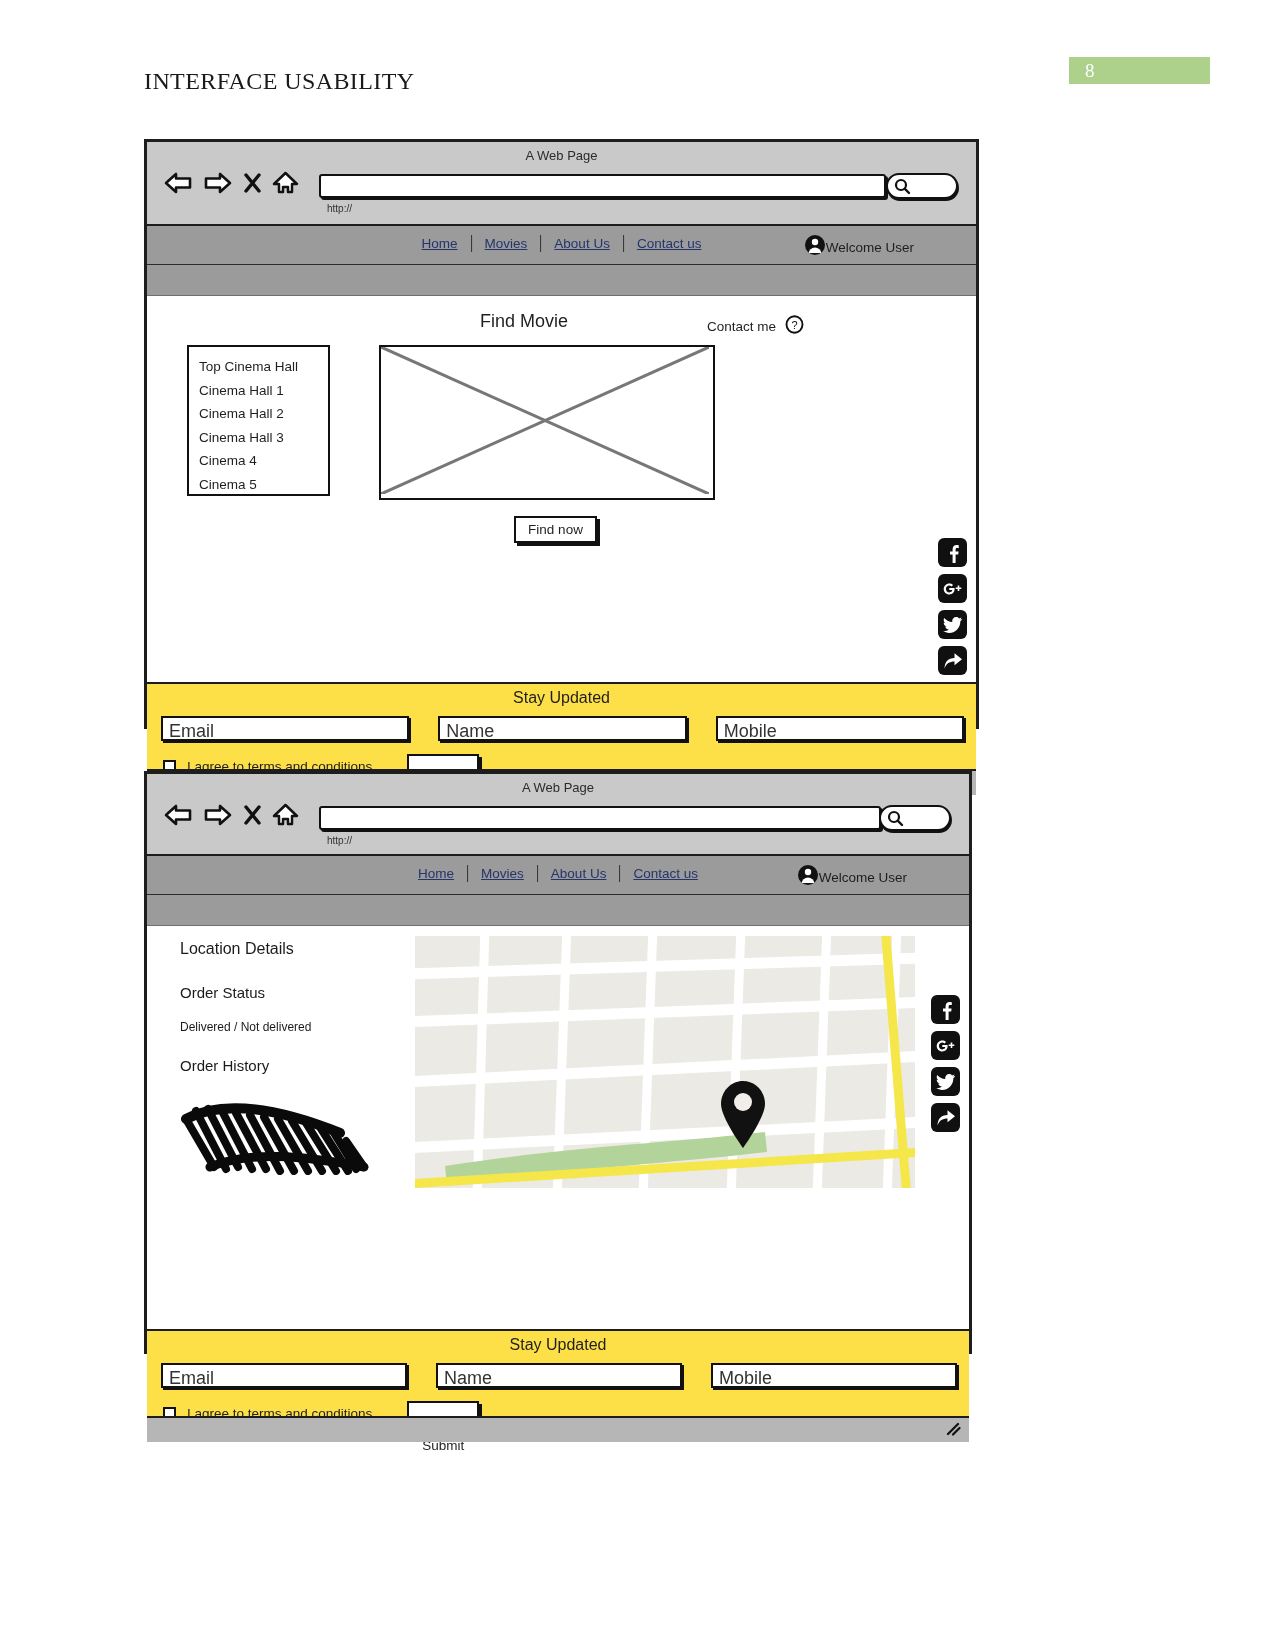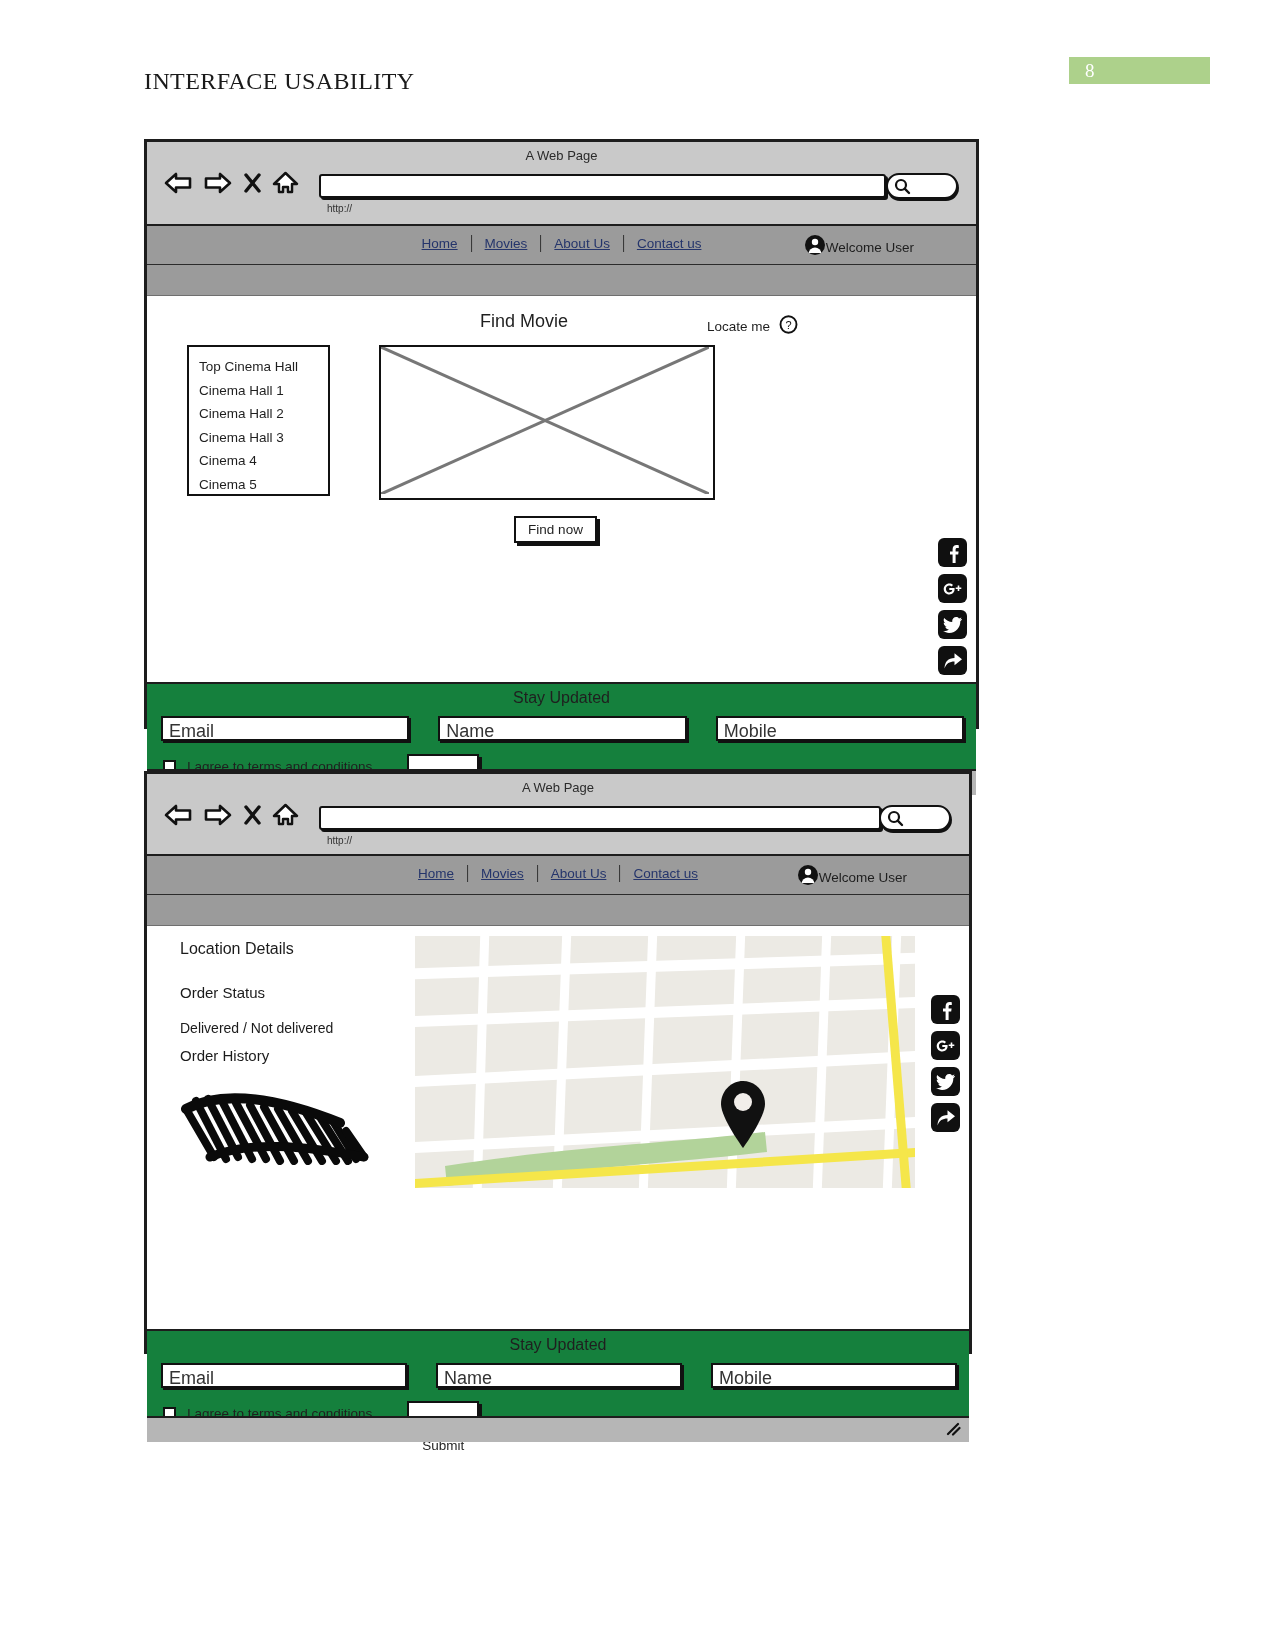--- a/index.html
+++ b/index.html
@@ -71,21 +71,21 @@
      box-shadow:3px 3px 0 #111;box-sizing:border-box;}
   .findnow span{display:block;text-align:center;line-height:23px;font-size:13.5px;color:#1f1f1f;}
 
   .socials{position:absolute;display:flex;flex-direction:column;gap:7px;}
   .wf1 .socials{right:9px;top:242px;}
   .wf2 .socials{right:9px;top:69px;}
   .sic{width:29px;height:29px;background:#101010;border-radius:6px;position:relative;}
   .sic svg{position:absolute;left:50%;top:50%;transform:translate(-50%,-50%);}
 
   
-  .footform{position:relative;border-top:2px solid #1d1d1d;background:#15803d;}
+  .footform{position:relative;border-top:2px solid #1d1d1d;background:#fde047;}
   .wf1 .footform{height:85px;}
   .wf2 .footform{height:85px;}
   .stay{width:100%;text-align:center;font-size:16px;color:#1f1f1f;padding-top:5px;}
   .frow{position:absolute;top:32px;left:14px;right:12px;display:flex;gap:29px;}
   .fin{flex:1;height:25px;border:2px solid #111;background:#fff;position:relative;box-sizing:border-box;
        box-shadow:2px 2px 0 #111;}
   .fin span{position:absolute;left:6px;top:3px;font-size:18px;color:#333;}
   .crow{position:absolute;top:70px;left:16px;display:flex;align-items:center;gap:11px;}
   .cbox{width:13px;height:13px;border:2px solid #111;background:#fff;box-sizing:border-box;}
   .clab{font-size:13.5px;color:#1f1f1f;}
@@ -95,21 +95,21 @@
 
   .botbar{background:#b6b6b6;border-top:2px solid #1d1d1d;position:relative;}
   .wf1 .botbar{height:24px;}
   .wf2 .botbar{height:24px;}
   .grip{position:absolute;right:7px;top:4px;}
 
   
   .loccol{position:absolute;left:33px;top:14px;width:240px;}
   .loccol .h1t{font-size:16px;color:#1b1b1b;margin-bottom:26px;}
   .loccol .h2t{font-size:15px;color:#1b1b1b;margin-bottom:19px;}
-  .loccol .h3t{font-size:14px;color:#1b1b1b;margin-bottom:11px;}
+  .loccol .h3t{font-size:12px;color:#1b1b1b;margin-bottom:23px;}
   .scribble{margin-top:6px;}
 
   
   .mapbox{position:absolute;left:268px;top:10px;width:500px;height:252px;background:#f3f1ec;overflow:hidden;}
   .mapbox svg{display:block;}
 </style>
 </head>
 <body>
 
 <div class="doc-title">INTERFACE USABILITY</div>
@@ -175,21 +175,21 @@
           </svg>
       </span>
       <span class="wtext">Welcome User</span>
     </div>
   </div>
   <div class="graystrip"></div>
 
   <div class="wbody">
     <div class="find-title">Find Movie</div>
     <div class="locate">
-      <span class="lab">Locate me</span>
+      <span class="lab">Contact me</span>
       <span>
         <svg width="19" height="19" viewBox="0 0 19 19">
             <ellipse cx="9.5" cy="9.5" rx="8" ry="8.3" fill="#fff" stroke="#111" stroke-width="1.9"></ellipse>
             <text x="9.5" y="14" font-size="11" text-anchor="middle" fill="#111" font-family="Liberation Sans, sans-serif">?</text>
           </svg>
       </span>
     </div>
 
     <div class="panel hall-panel panel-list">
       <div>Top Cinema Hall</div>

